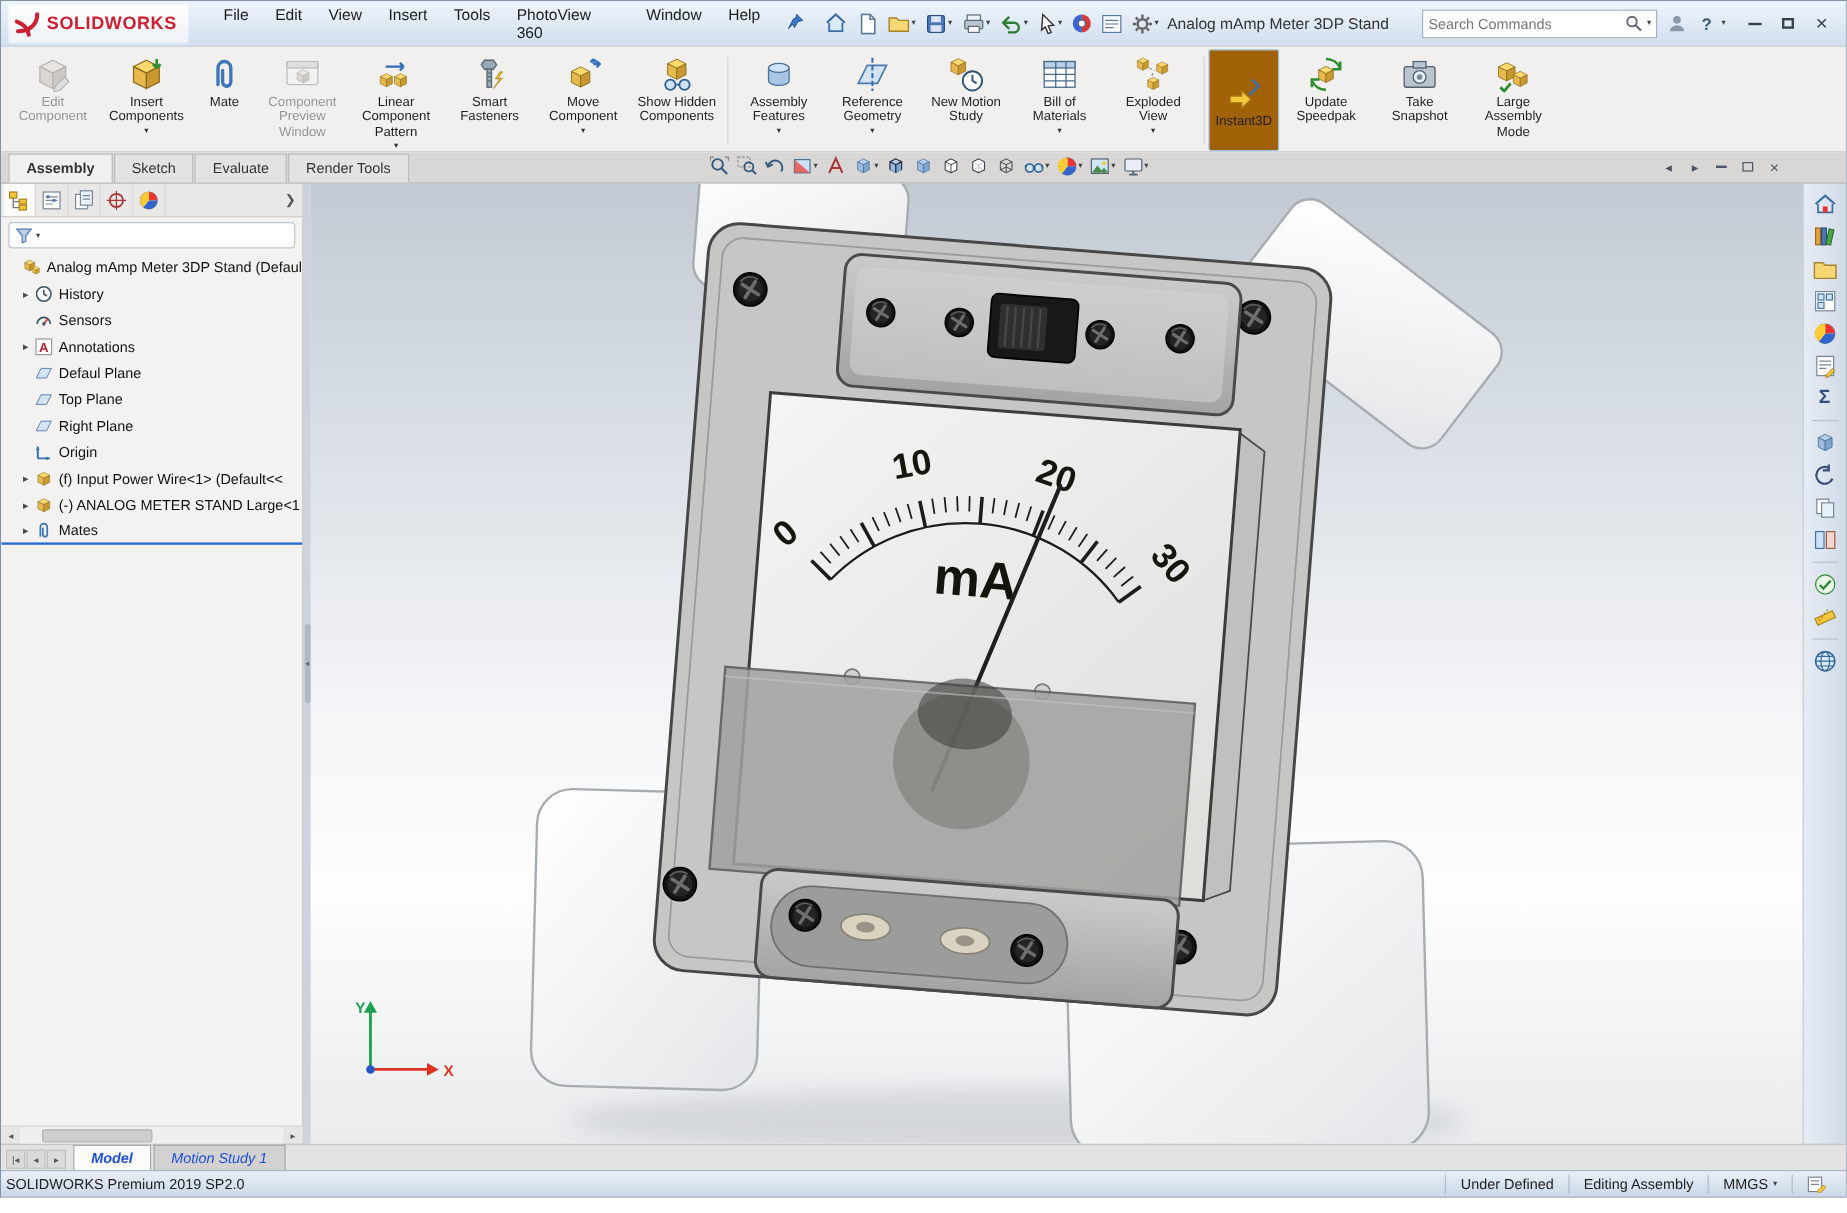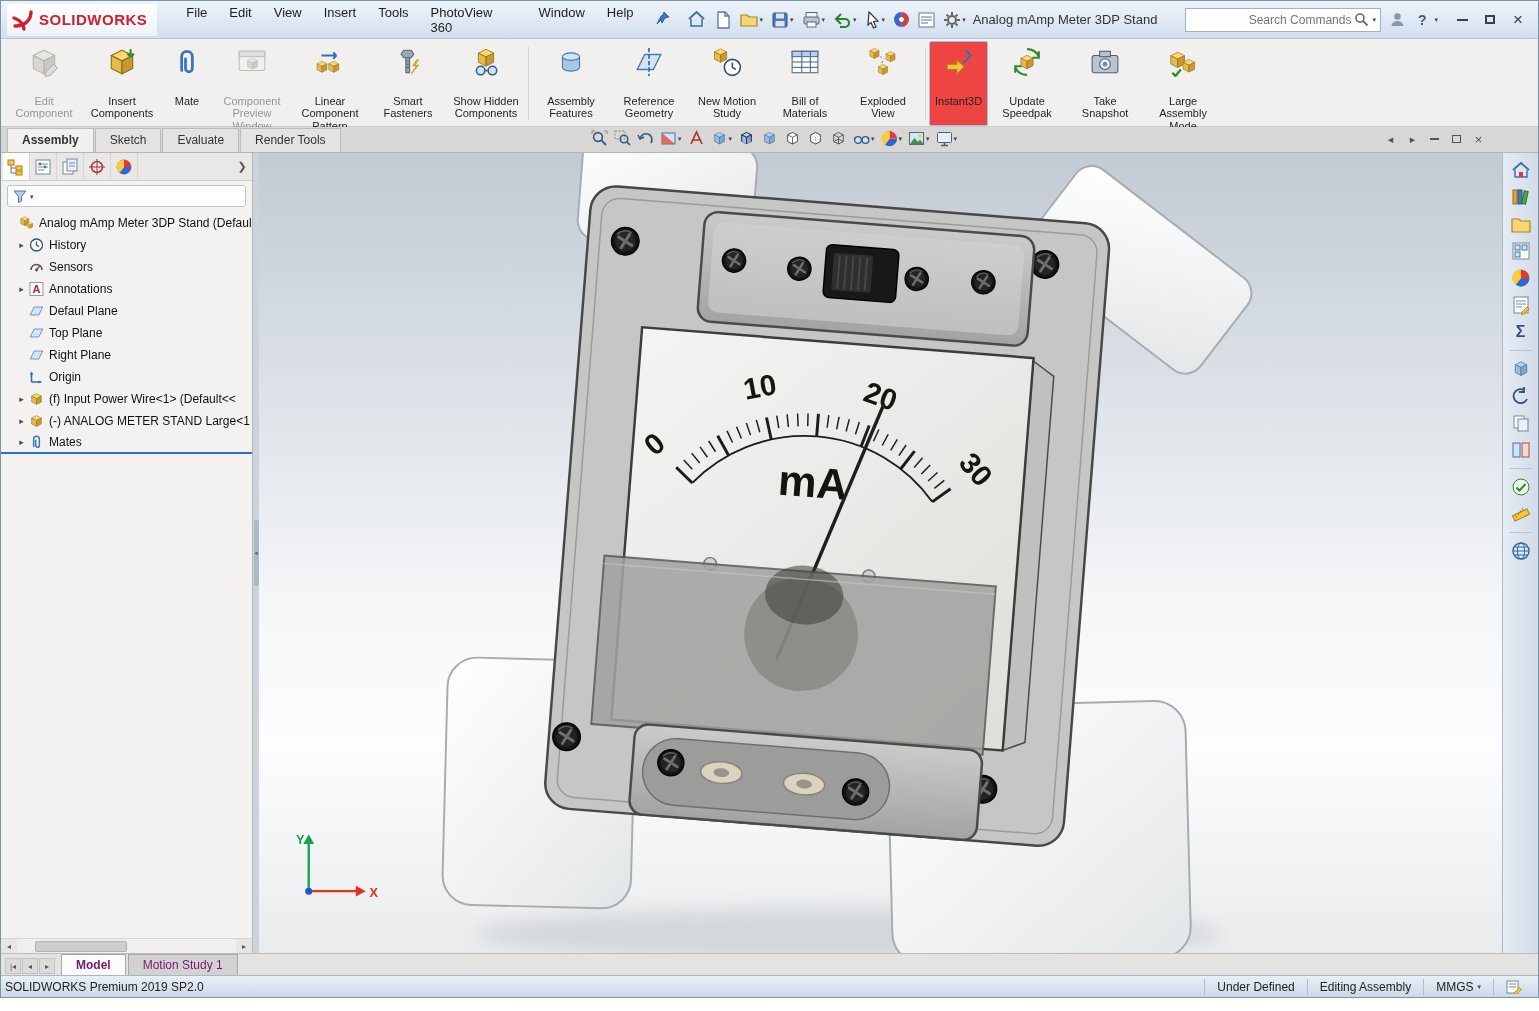--- a/index.html
+++ b/index.html
@@ -12,34 +12,34 @@
   .logo{display:flex;align-items:center;gap:4px;padding:2px 10px 2px 4px;background:linear-gradient(#ffffff,#eef2f7);height:32px;border-radius:2px;}
   .logo .brand{font-weight:bold;font-size:15px;letter-spacing:.5px;color:#cf2030;}
   .menus{display:flex;gap:0;margin-left:14px;}
   .menu{padding:4px 11px;font-size:13px;color:#1d1d1d;cursor:default;}
   .pin{margin:0 6px;}
   .qat{display:flex;align-items:center;gap:2px;margin-left:4px;}
   .qbtn{display:flex;align-items:center;gap:1px;padding:2px 3px;border-radius:2px;}
   .caret{font-size:7px;color:#444;line-height:1;}
   .doc-title{margin-left:auto;font-size:13px;color:#333;white-space:nowrap;text-align:right;}
   .search{display:flex;align-items:center;background:#fff;border:1px solid #9fb2c8;height:24px;width:196px;margin-left:24px;padding:0 4px;gap:3px;}
-  .search input{border:none;outline:none;flex:1;font-size:12px;color:#333;min-width:0;background:transparent;text-align:right;}
+  .search input{border:none;outline:none;flex:1;font-size:12px;color:#333;min-width:0;background:transparent;}
   .tb-ico{display:flex;align-items:center;gap:1px;padding:2px 4px;}
   .winbtns{display:flex;align-items:center;margin-left:6px;}
   .winbtn{width:28px;height:24px;display:flex;align-items:center;justify-content:center;color:#38404a;font-size:14px;}
   .ico-min{width:11px;height:2px;background:#38404a;}
   .ico-max{width:10px;height:9px;border:2px solid #38404a;}
 
   
   .ribbon{height:88px;flex:0 0 88px;background:#f1f0ef;display:flex;align-items:stretch;padding:2px 4px 0;border-bottom:1px solid #cfcecd;}
-  .rbtn{display:flex;flex-direction:column;align-items:center;padding:5px 5px 1px;min-width:52px;max-width:78px;gap:18px;border:1px solid transparent;border-radius:2px;}
+  .rbtn{display:flex;flex-direction:column;align-items:center;padding:5px 5px 1px;min-width:52px;max-width:78px;gap:2px;border:1px solid transparent;border-radius:2px;}
   .rbtn .ric{width:30px;height:30px;flex:0 0 30px;}
   .rlabel{font-size:11px;line-height:1.12;text-align:center;color:#1f1f1f;}
   .rbtn.disabled{opacity:.45;filter:grayscale(.9);}
-  .rbtn.active{background:#ef4444;border-color:#9ec1e8;}
+  .rbtn.active{background:#a16207;border-color:#9ec1e8;justify-content:center;}
   .rcaret{font-size:7px;color:#333;height:8px;line-height:8px;}
   .rsep{width:1px;background:#d5d4d3;margin:6px 3px;}
 
   
   .cmdtabs{height:26px;flex:0 0 26px;background:#d8d7d6;display:flex;align-items:flex-end;position:relative;border-bottom:1px solid #b6b5b4;}
   .ctab{padding:4px 14px 5px;font-size:12px;color:#333;background:#e4e3e2;border:1px solid #bdbcbb;border-bottom:none;margin-right:1px;}
   .ctab:first-child{margin-left:6px;}
   .ctab.active{background:#f1f0ef;font-weight:bold;}
   .headsup{position:absolute;left:588px;top:2px;display:flex;align-items:center;gap:2px;}
   .hbtn{display:flex;align-items:center;gap:1px;padding:1px 2px;border-radius:2px;}
@@ -81,21 +81,21 @@
 
   
   .rightrail{width:36px;flex:0 0 36px;background:linear-gradient(90deg,#e6ecf4,#d2dbe8);border-left:1px solid #aebacb;display:flex;flex-direction:column;align-items:center;padding-top:5px;gap:3px;}
   .railbtn{width:24px;height:24px;display:flex;align-items:center;justify-content:center;border-radius:3px;}
   .railsep{width:22px;height:1px;background:#b7c2d2;margin:3px 0;}
 
   
   .docbar{height:22px;flex:0 0 22px;background:#e4e3e2;border-top:1px solid #bdbcbb;display:flex;align-items:flex-end;padding-left:4px;}
   .dnav{display:flex;align-items:center;gap:1px;margin-right:6px;margin-bottom:1px;}
   .dnavbtn{width:16px;height:16px;display:flex;align-items:center;justify-content:center;font-size:8px;color:#555;background:#dcdbda;border:1px solid #c2c1c0;}
-  .dtab{padding:3px 14px;font-size:12px;color:#701a75;background:#d3d2d1;border:1px solid #a9a8a7;border-bottom:none;margin-right:2px;}
+  .dtab{padding:3px 14px;font-size:12px;color:#1d4ed8;background:#d3d2d1;border:1px solid #a9a8a7;border-bottom:none;margin-right:2px;font-style:italic;}
   .dtab.active{background:#fbfbfa;font-weight:bold;}
 
   
   .statusbar{height:22px;flex:0 0 22px;background:linear-gradient(#e9eff7,#ccd8e8);border-top:1px solid #a8b6ca;display:flex;align-items:center;padding:0 4px;font-size:12px;color:#222;}
   .sb-left{white-space:nowrap;}
   .sb-spacer{flex:1;}
   .sb-item{padding:0 12px;border-left:1px solid #b0bccd;height:16px;display:flex;align-items:center;gap:4px;white-space:nowrap;}
 </style>
 </head>
 <body>
@@ -303,20 +303,28 @@
       <span class="rcaret">▾</span>
     </div>
     <div class="rbtn">
       <svg class="ric" viewBox="0 0 28 28">
           <path d="M10 3h7l2.5 3.5L17 10h-7L7.5 6.5Z" fill="#9aa7b4" stroke="#5a6774"></path>
           <rect x="12" y="10" width="3.5" height="14" fill="#9aa7b4" stroke="#5a6774"></rect>
           <path d="M12 13h3.5M12 16h3.5M12 19h3.5" stroke="#5a6774"></path>
           <path d="M22 12l-3.5 5.5H22L17 25l7-8h-3.5L24 12Z" fill="#f2c12e" stroke="#a8831a" stroke-width=".6"></path>
         </svg>
       <span class="rlabel">Smart Fasteners</span>
+    </div>
+    <div class="rbtn">
+      <svg class="ric" viewBox="0 0 28 28">
+          <use href="#i-cube" x="2" y="6" width="20" height="20"></use>
+          <path d="M22 6v-4m0 0-2.5 2.5M22 2l2.5 2.5M22 6h5m-2.5-2.5L27 6l-2.5 2.5" fill="none" stroke="#2d6fb8" stroke-width="1.6"></path>
+        </svg>
+      <span class="rlabel">Move Component</span>
+      <span class="rcaret">▾</span>
     </div>
     <div class="rbtn">
       <svg class="ric" viewBox="0 0 28 28">
           <use href="#i-cube" x="4" y="0" width="20" height="20"></use>
           <circle cx="9" cy="22" r="4" fill="#cfe2f6" stroke="#2d5d8f" stroke-width="1.4"></circle>
           <circle cx="20" cy="22" r="4" fill="#cfe2f6" stroke="#2d5d8f" stroke-width="1.4"></circle>
           <path d="M13 22h3" stroke="#2d5d8f" stroke-width="1.4"></path>
         </svg>
       <span class="rlabel">Show Hidden Components</span>
     </div>

